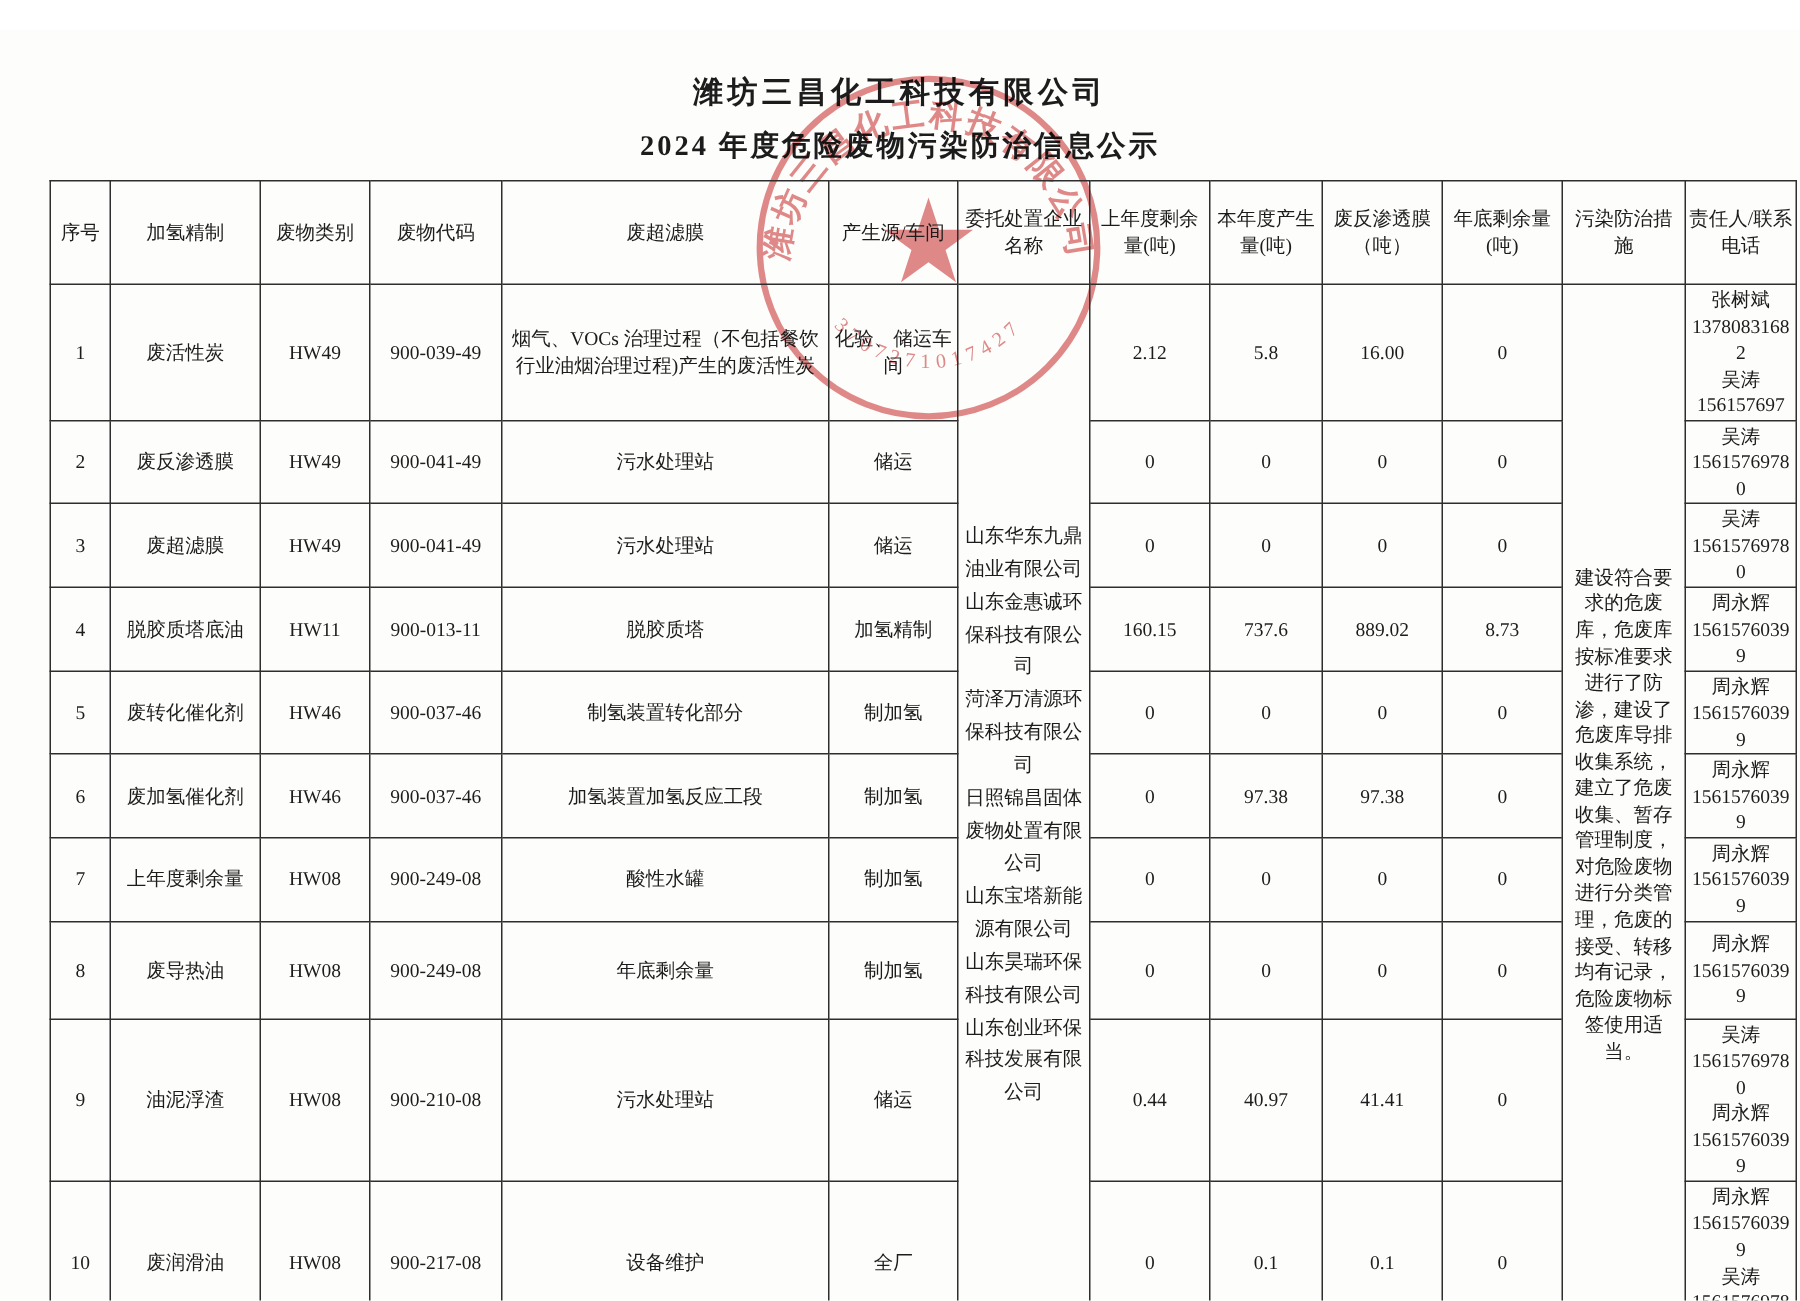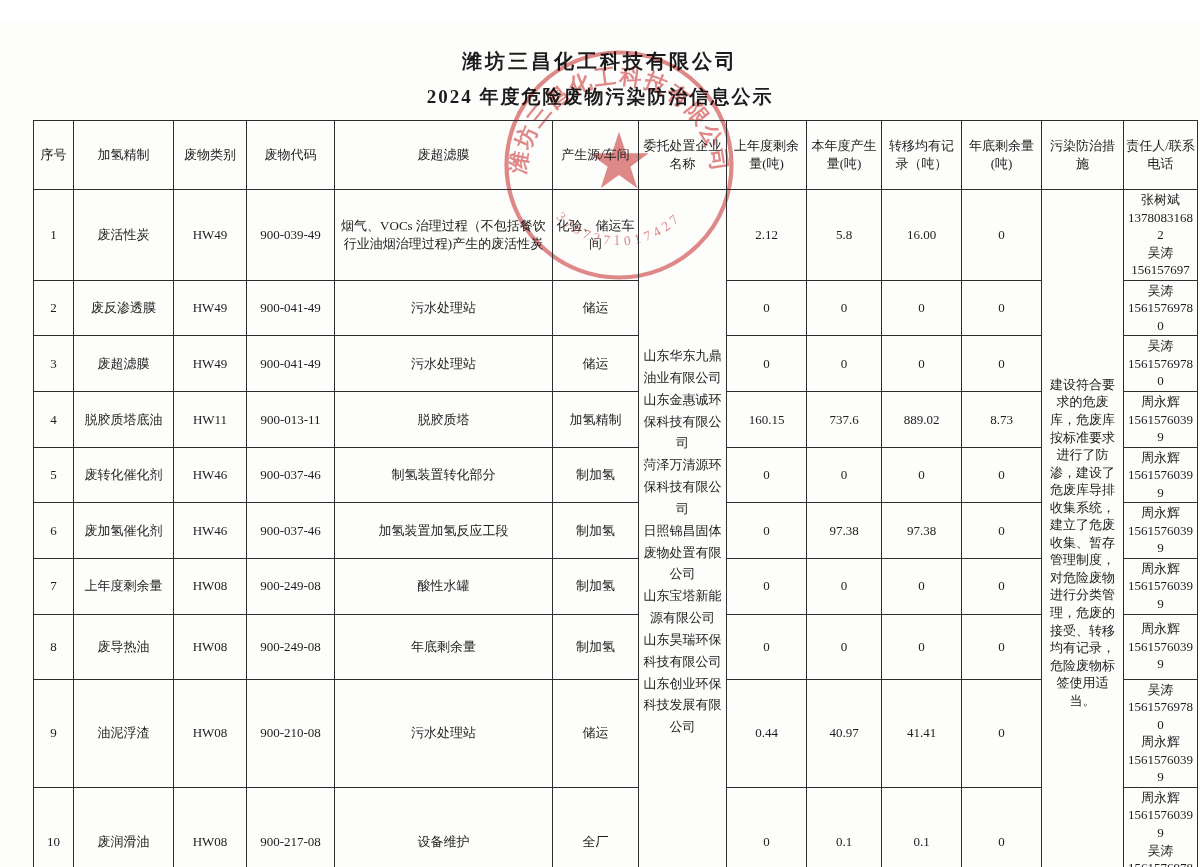--- a/index.html
+++ b/index.html
@@ -25,21 +25,21 @@
   .waste th,.waste td{
     border:1px solid #2e2e2e;
     text-align:center;vertical-align:middle;
     font-size:13px;font-weight:normal;
     padding:1px 2px;overflow:hidden;
     word-break:break-all;line-height:1.35;
   }
   .waste th{height:66px;}
   .cell-process{padding:1px 6px;}
   .companies-cell{padding:0 1px;}
-  .companies-cell .company{line-height:1.68;font-family:Liberation Mono, monospace;}
+  .companies-cell .company{line-height:1.68;}
   .measures-cell{line-height:2.15;padding:0 2px;}
   .contact-cell{font-size:12px;line-height:1.42;padding:0;}
   .seal{
     position:absolute;left:494px;top:20px;
     opacity:.6;mix-blend-mode:multiply;pointer-events:none;
   }
 </style>
 </head>
 <body>
 
@@ -83,21 +83,21 @@
       <tr>
         <th>序号</th>
         <th>加氢精制</th>
         <th>废物类别</th>
         <th>废物代码</th>
         <th>废超滤膜</th>
         <th>产生源/车间</th>
         <th>委托处置企业名称</th>
         <th>上年度剩余量(吨)</th>
         <th>本年度产生量(吨)</th>
-        <th>转移均有记录（吨）</th>
+        <th>废反渗透膜（吨）</th>
         <th>年底剩余量(吨)</th>
         <th>污染防治措施</th>
         <th>责任人/联系电话</th>
       </tr>
     </thead>
     <tbody id="waste-tbody">
         <tr style="height: 82px;">
           <td>1</td>
           <td>废活性炭</td>
           <td>HW49</td>

